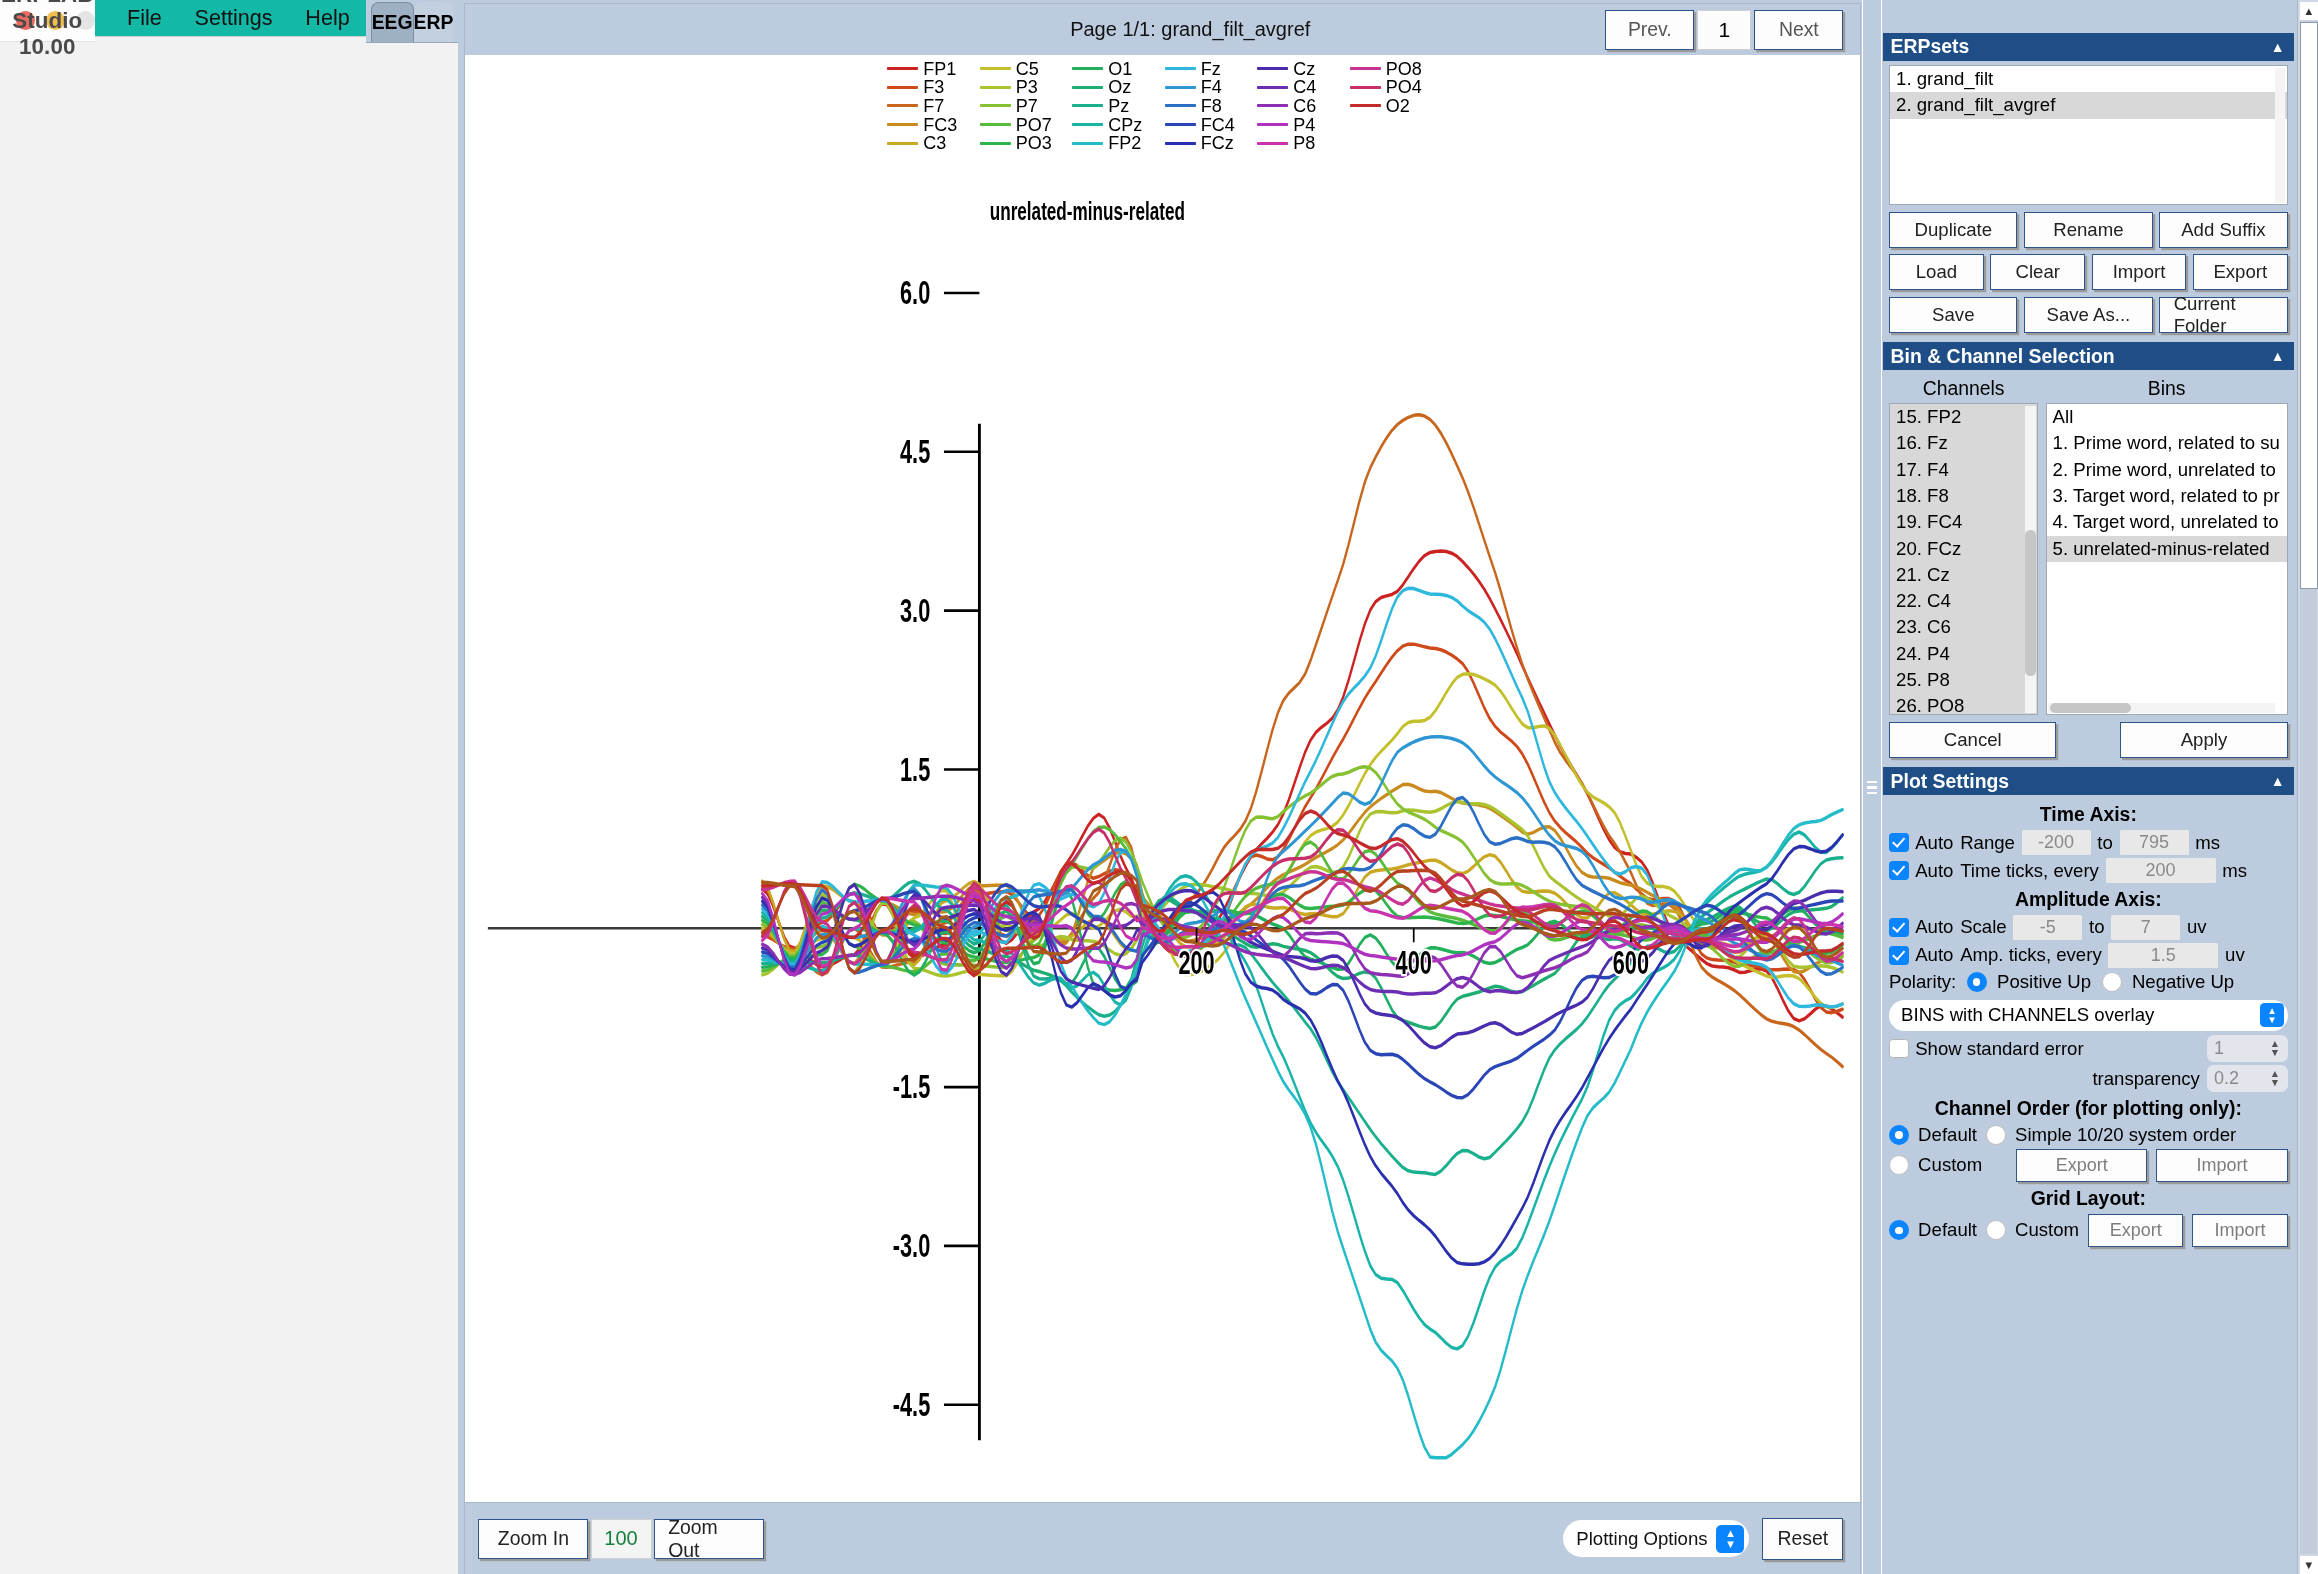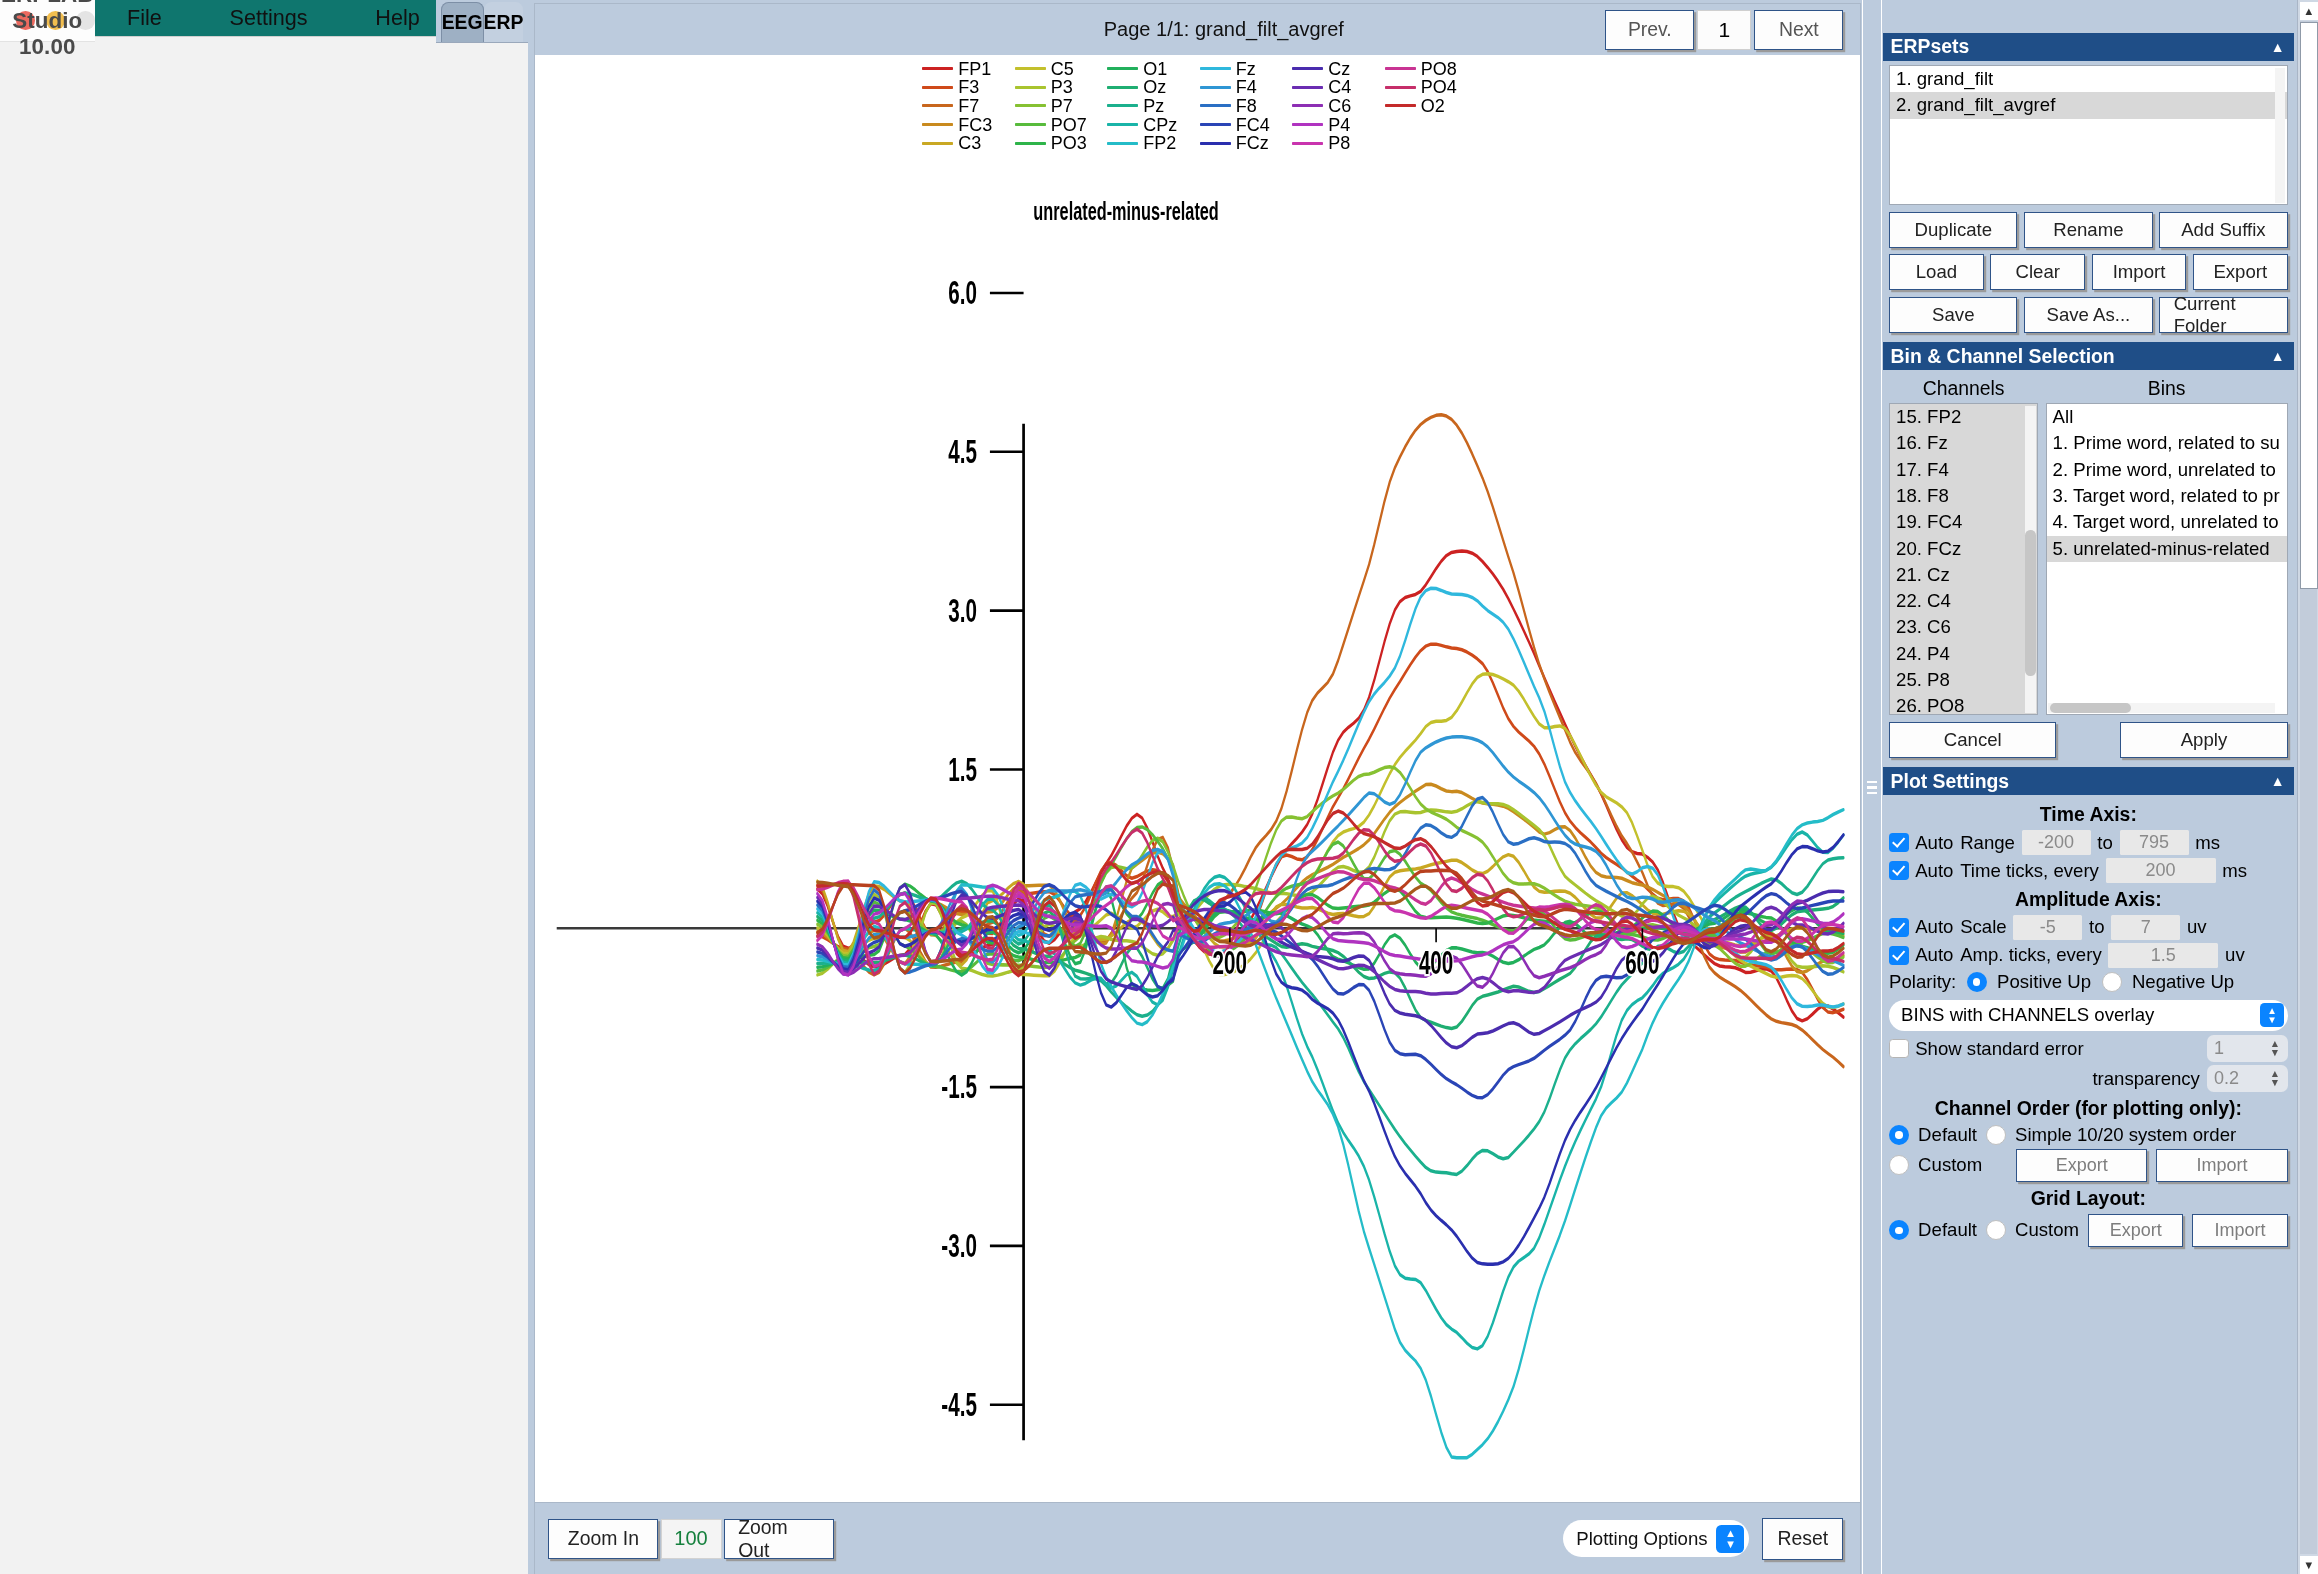--- a/index.html
+++ b/index.html
@@ -25,24 +25,23 @@
   .dot.yellow { background: #f2be4f; }
   .dot.gray { background: #e4e4e4; }
   .title-text {
     position: absolute; left: 0; right: 0; text-align: center;
     font-size: 22.4px; font-weight: bold; color: #4a4a4a;
     letter-spacing: 0.1px;
   }
 
   
   .menubar {
-    height: 37px; flex: 0 0 37px; background: #0f766e;
+    height: 37px; flex: 0 0 37px; background: #14b8a6;
     display: flex; align-items: center; padding-left: 16px;
     border-bottom: 0.7px solid #cfcfcf;
-    gap: 35px;
   }
   .menuitem {
     font-size: 21.6px; color: #111; padding: 0 16.4px; cursor: default;
   }
 
   
   .tabbar {
     height: 43px; flex: 0 0 43px; background: #bccbdd;
     display: flex; align-items: stretch; padding: 2.2px 4.5px 0 4.5px;
     border-bottom: 1.5px solid #9aa8bb;

